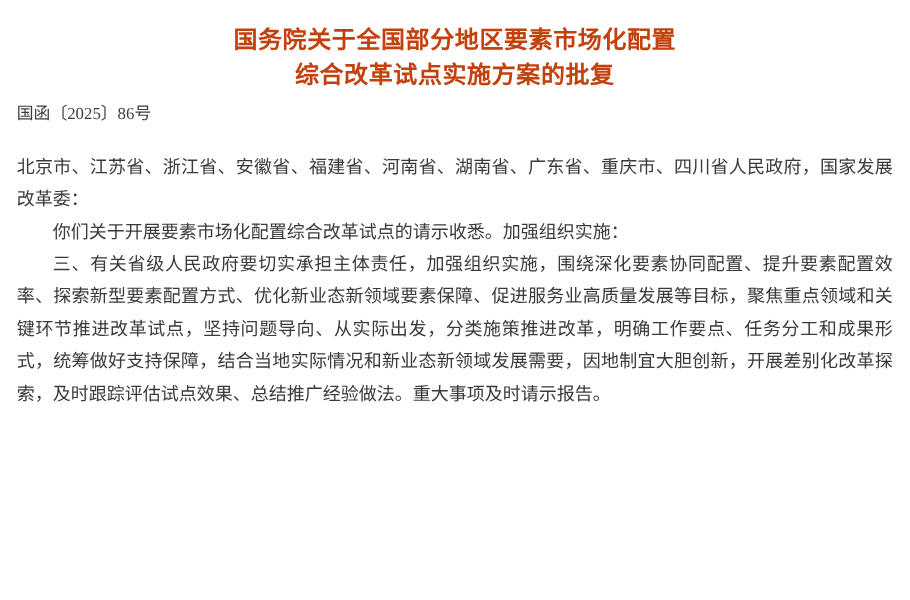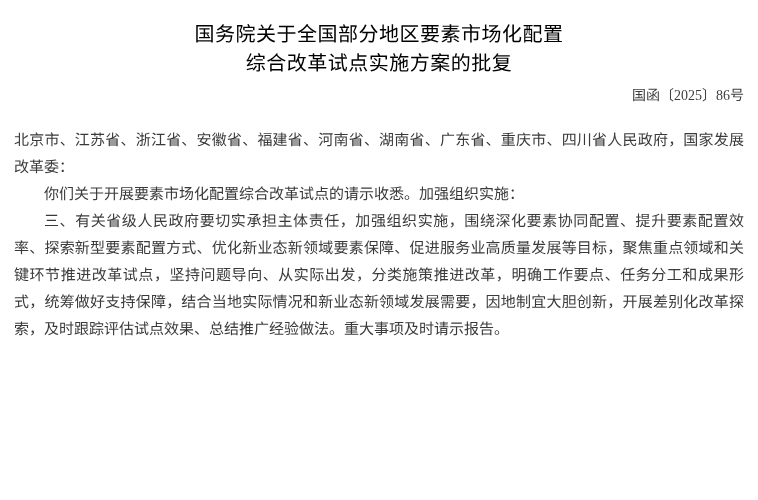--- a/index.html
+++ b/index.html
@@ -13,27 +13,27 @@
     background: #ffffff;
     box-sizing: border-box;
     padding: 20px 14px 0 14px;
     overflow: hidden;
     font-family: "Liberation Sans", "DejaVu Sans", sans-serif;
   }
   .doc-title {
     text-align: center;
     font-size: 20px;
     line-height: 29px;
-    font-weight: normal;
-    color: #000000;
+    font-weight: bold;
+    color: #c2410c;
     margin: 0;
     letter-spacing: 0.5px;
   }
   .doc-number {
-    text-align: right;
+    text-align: left;
     font-size: 14px;
     line-height: 18px;
     margin-top: 9px;
     color: #3d3d3d;
     font-family: "Liberation Serif", "DejaVu Serif", serif;
   }
   .doc-body {
     margin-top: 21px;
     font-size: 15px;
     line-height: 27px;

